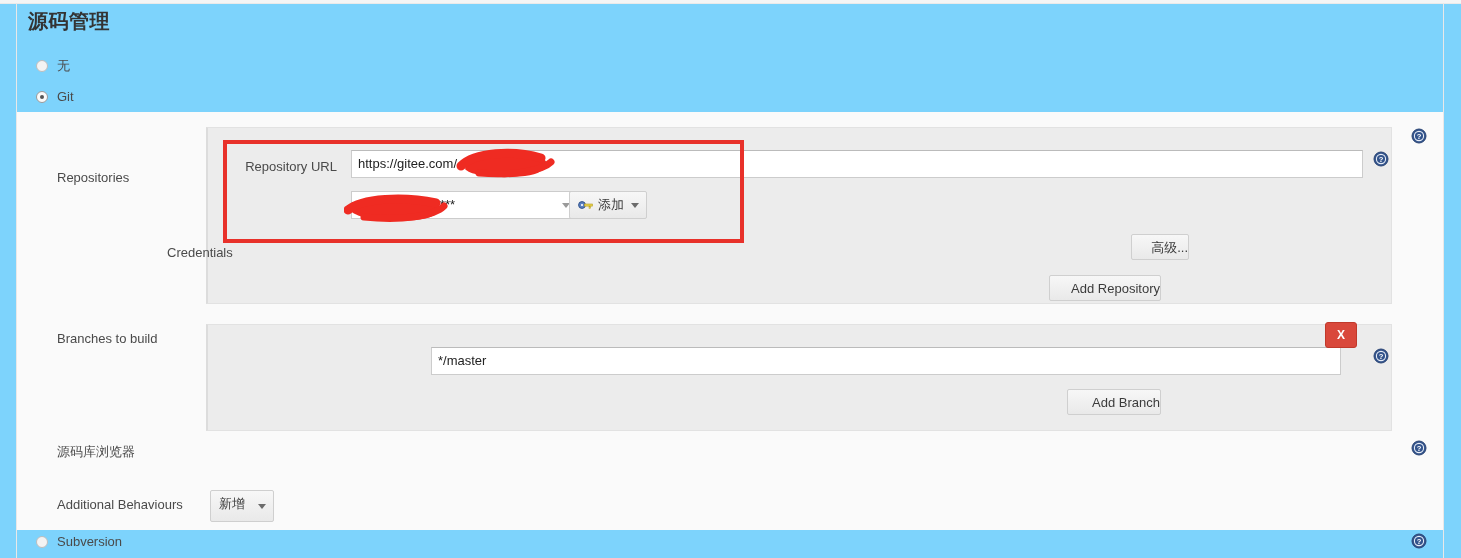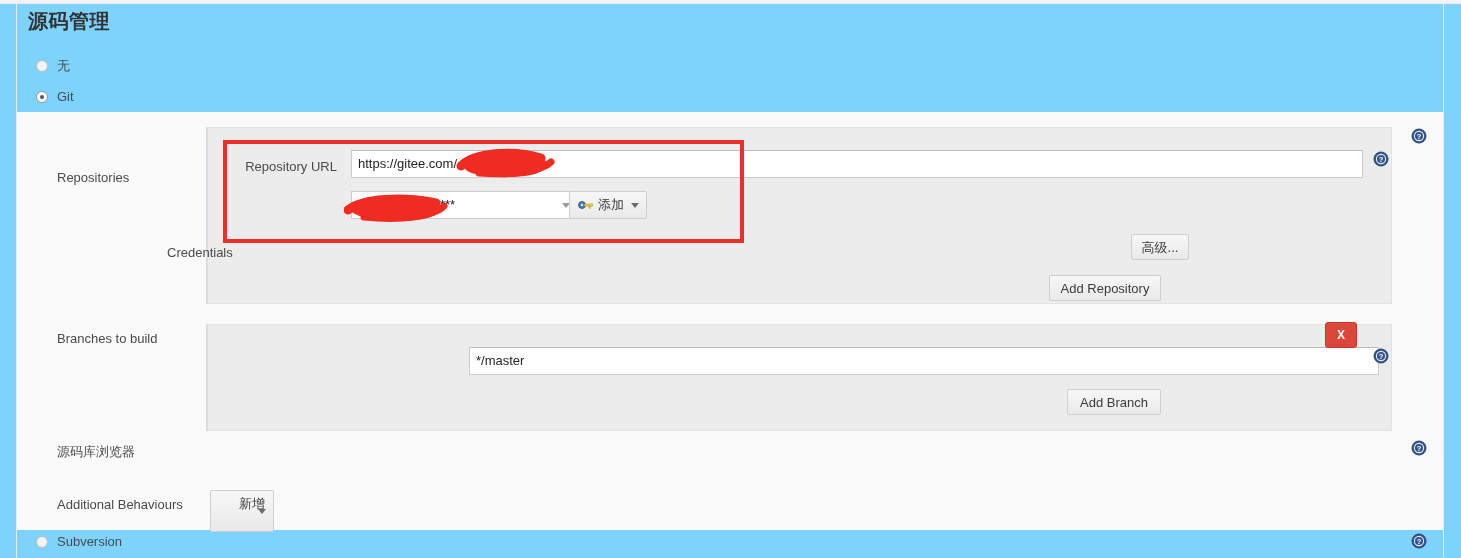--- a/index.html
+++ b/index.html
@@ -109,21 +109,21 @@
   .sel .caret.light { border-top-color: #9a9a9a; }
 
   .btn {
     position: absolute;
     box-sizing: border-box;
     background: linear-gradient(#f7f7f7, #e9e9e9);
     border: 1px solid #cfcfcf;
     border-radius: 2px;
     font-size: 13px;
     color: #3b3b3b;
-    text-align: center;
+    text-align: right;
     line-height: 26px;
     white-space: nowrap;
   }
   .btn.with-caret { padding-right: 18px; }
   .btn .bcaret {
     position: absolute; right: 7px; top: 50%;
     width: 0; height: 0; margin-top: -2px;
     border-left: 4px solid transparent;
     border-right: 4px solid transparent;
     border-top: 5px solid #6b6b6b;
@@ -206,32 +206,32 @@
 
     <div class="btn" style="left:1114px; top:122px; width:58px; height:26px;">高级...</div>
 
     <div class="btn" style="left:1032px; top:163px; width:112px; height:26px;">Add Repository</div>
 
     <div class="section-label" style="left:40px; top:219px;">Branches to build</div>
 
     <div class="panel" style="left:189px; top:212px; width:1186px; height:107px;"></div>
 
 
-    <div class="txt" style="left:452px; top:235px; width:910px; height:28px;">*/master</div>
+    <div class="txt" style="left:414px; top:235px; width:910px; height:28px;">*/master</div>
 
     <div class="btn-x" style="left:1308px; top:210px; width:32px; height:26px;">X</div>
 
     <div class="btn" style="left:1050px; top:277px; width:94px; height:26px;">Add Branch</div>
 
     <div class="section-label" style="left:40px; top:331px;">源码库浏览器</div>
 
 
     <div class="section-label" style="left:40px; top:385px;">Additional Behaviours</div>
 
-    <div class="btn with-caret" style="left:193px; top:378px; width:64px; height:42px; text-align:left; padding-left:28px;">
+    <div class="btn with-caret" style="left:193px; top:378px; width:64px; height:32px; text-align:left; padding-left:8px;">
       <span>新增</span>
       <span class="bcaret"></span>
     </div>
 
   </div>
 
   <div class="radio-row" style="left:36px; top:534px;">
     <span class="radio-dot"></span>
     <span class="radio-label">Subversion</span>
   </div>

